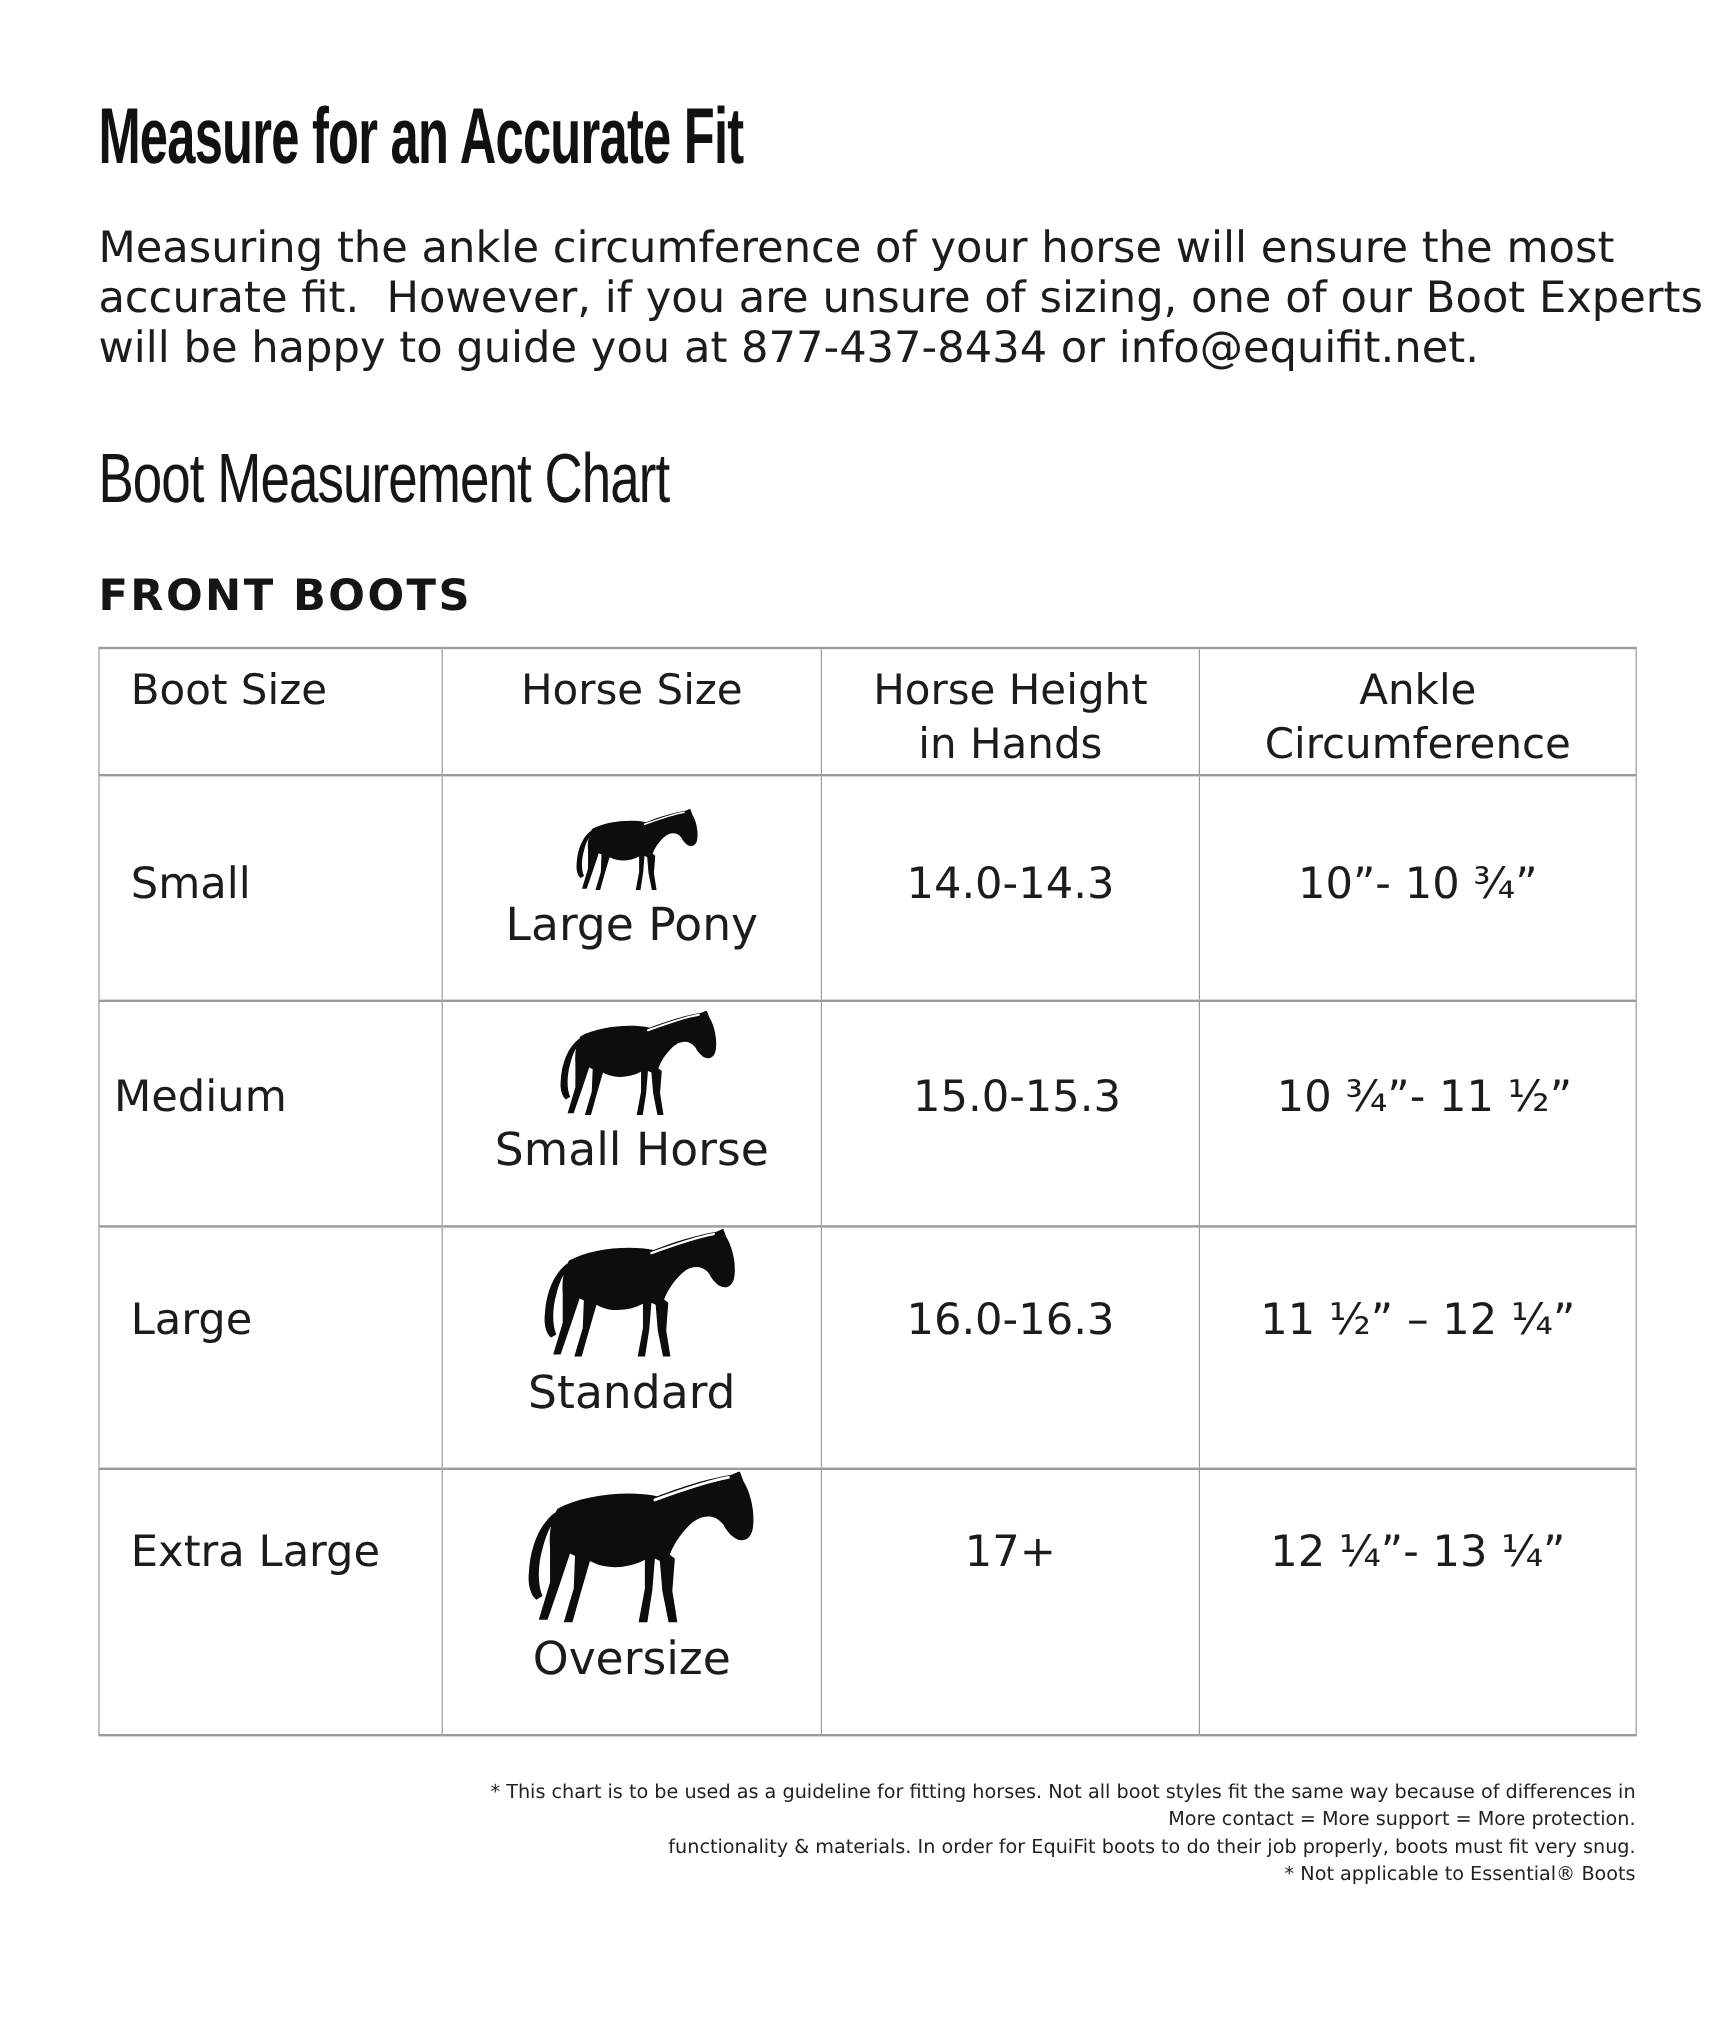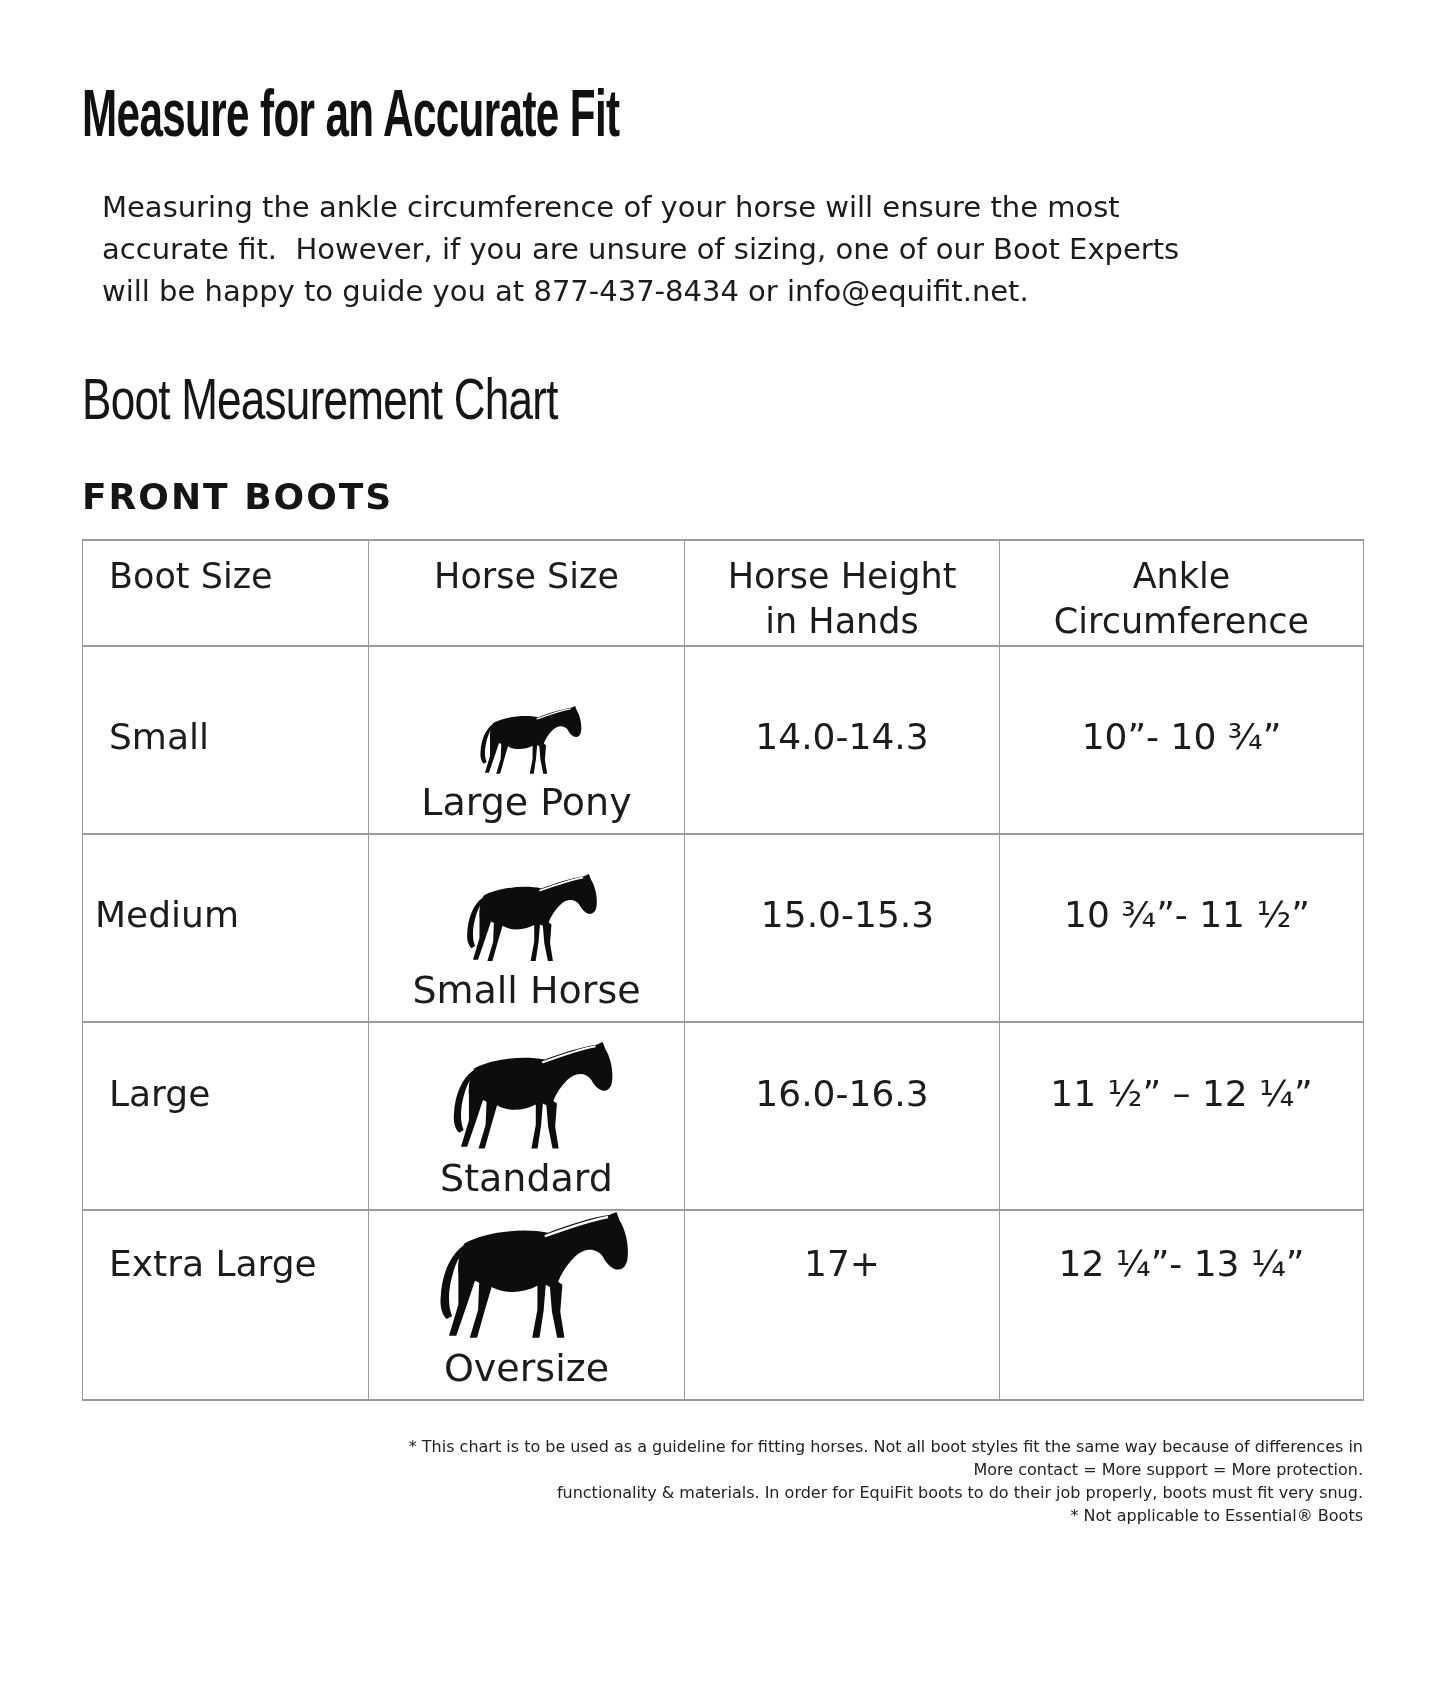--- a/index.html
+++ b/index.html
@@ -9,21 +9,21 @@
     -webkit-font-smoothing:antialiased;
   }
   .page{padding:80px 82px 0 82px;}
 
   .page-title{
     margin:0;font-family:"Liberation Sans",sans-serif;font-weight:bold;
     font-size:66px;line-height:66px;letter-spacing:-1px;color:#111;
     transform:scaleX(0.64);transform-origin:0 50%;white-space:nowrap;
   }
 
-  .intro{margin-top:40px;font-size:29px;line-height:42px;color:#1c1c1c;margin-left:20px;}
+  .intro{margin-top:40px;font-size:36px;line-height:42px;color:#1c1c1c;}
   .intro .intro-line{white-space:pre;}
 
   .section-title{
     margin:56px 0 0 0;font-family:"Liberation Sans",sans-serif;font-weight:400;
     font-size:58px;line-height:62px;letter-spacing:-1px;color:#161616;
     transform:scaleX(0.76);transform-origin:0 50%;white-space:nowrap;
   }
 
   .front-boots{
     margin-top:46px;font-size:36px;font-weight:bold;letter-spacing:2px;color:#151515;
@@ -44,21 +44,21 @@
   .boot-table tbody tr{height:188px;}
   .boot-table td{vertical-align:middle;box-sizing:border-box;}
   td.size-cell{font-size:36px;padding-left:26px;color:#1c1c1c;}
   td.val-cell{font-size:36px;text-align:center;color:#1c1c1c;}
   tr.r0 td.alignpad{padding-bottom:8px;}
   tr.r1 td.alignpad{padding-bottom:28px;padding-left:12px;}
   tr.r2 td.alignpad{padding-bottom:46px;}
   tr.r3 td.alignpad{padding-bottom:84px;}
 
   td.horse-cell{vertical-align:bottom;}
-  .horsebox{display:flex;flex-direction:column;align-items:center;padding-bottom:6px;}
+  .horsebox{display:flex;flex-direction:column;align-items:center;padding-bottom:38px;}
   .horse-label{font-size:38px;line-height:48px;color:#1c1c1c;margin-top:2px;}
   .horse-svg{display:block;}
   .horse-svg.s0{width:112px;height:70px;}
   .horse-svg.s1{width:144px;height:90px;}
   .horse-svg.s2{width:176px;height:110px;}
   .horse-svg.s3{width:208px;height:130px;}
 
   .footnotes{margin-top:34px;font-size:16px;line-height:23px;color:#222;text-align:right;}
   .footnotes .footnote-line:nth-child(2),
   .footnotes .footnote-line:nth-child(3){padding-left:13px;}

